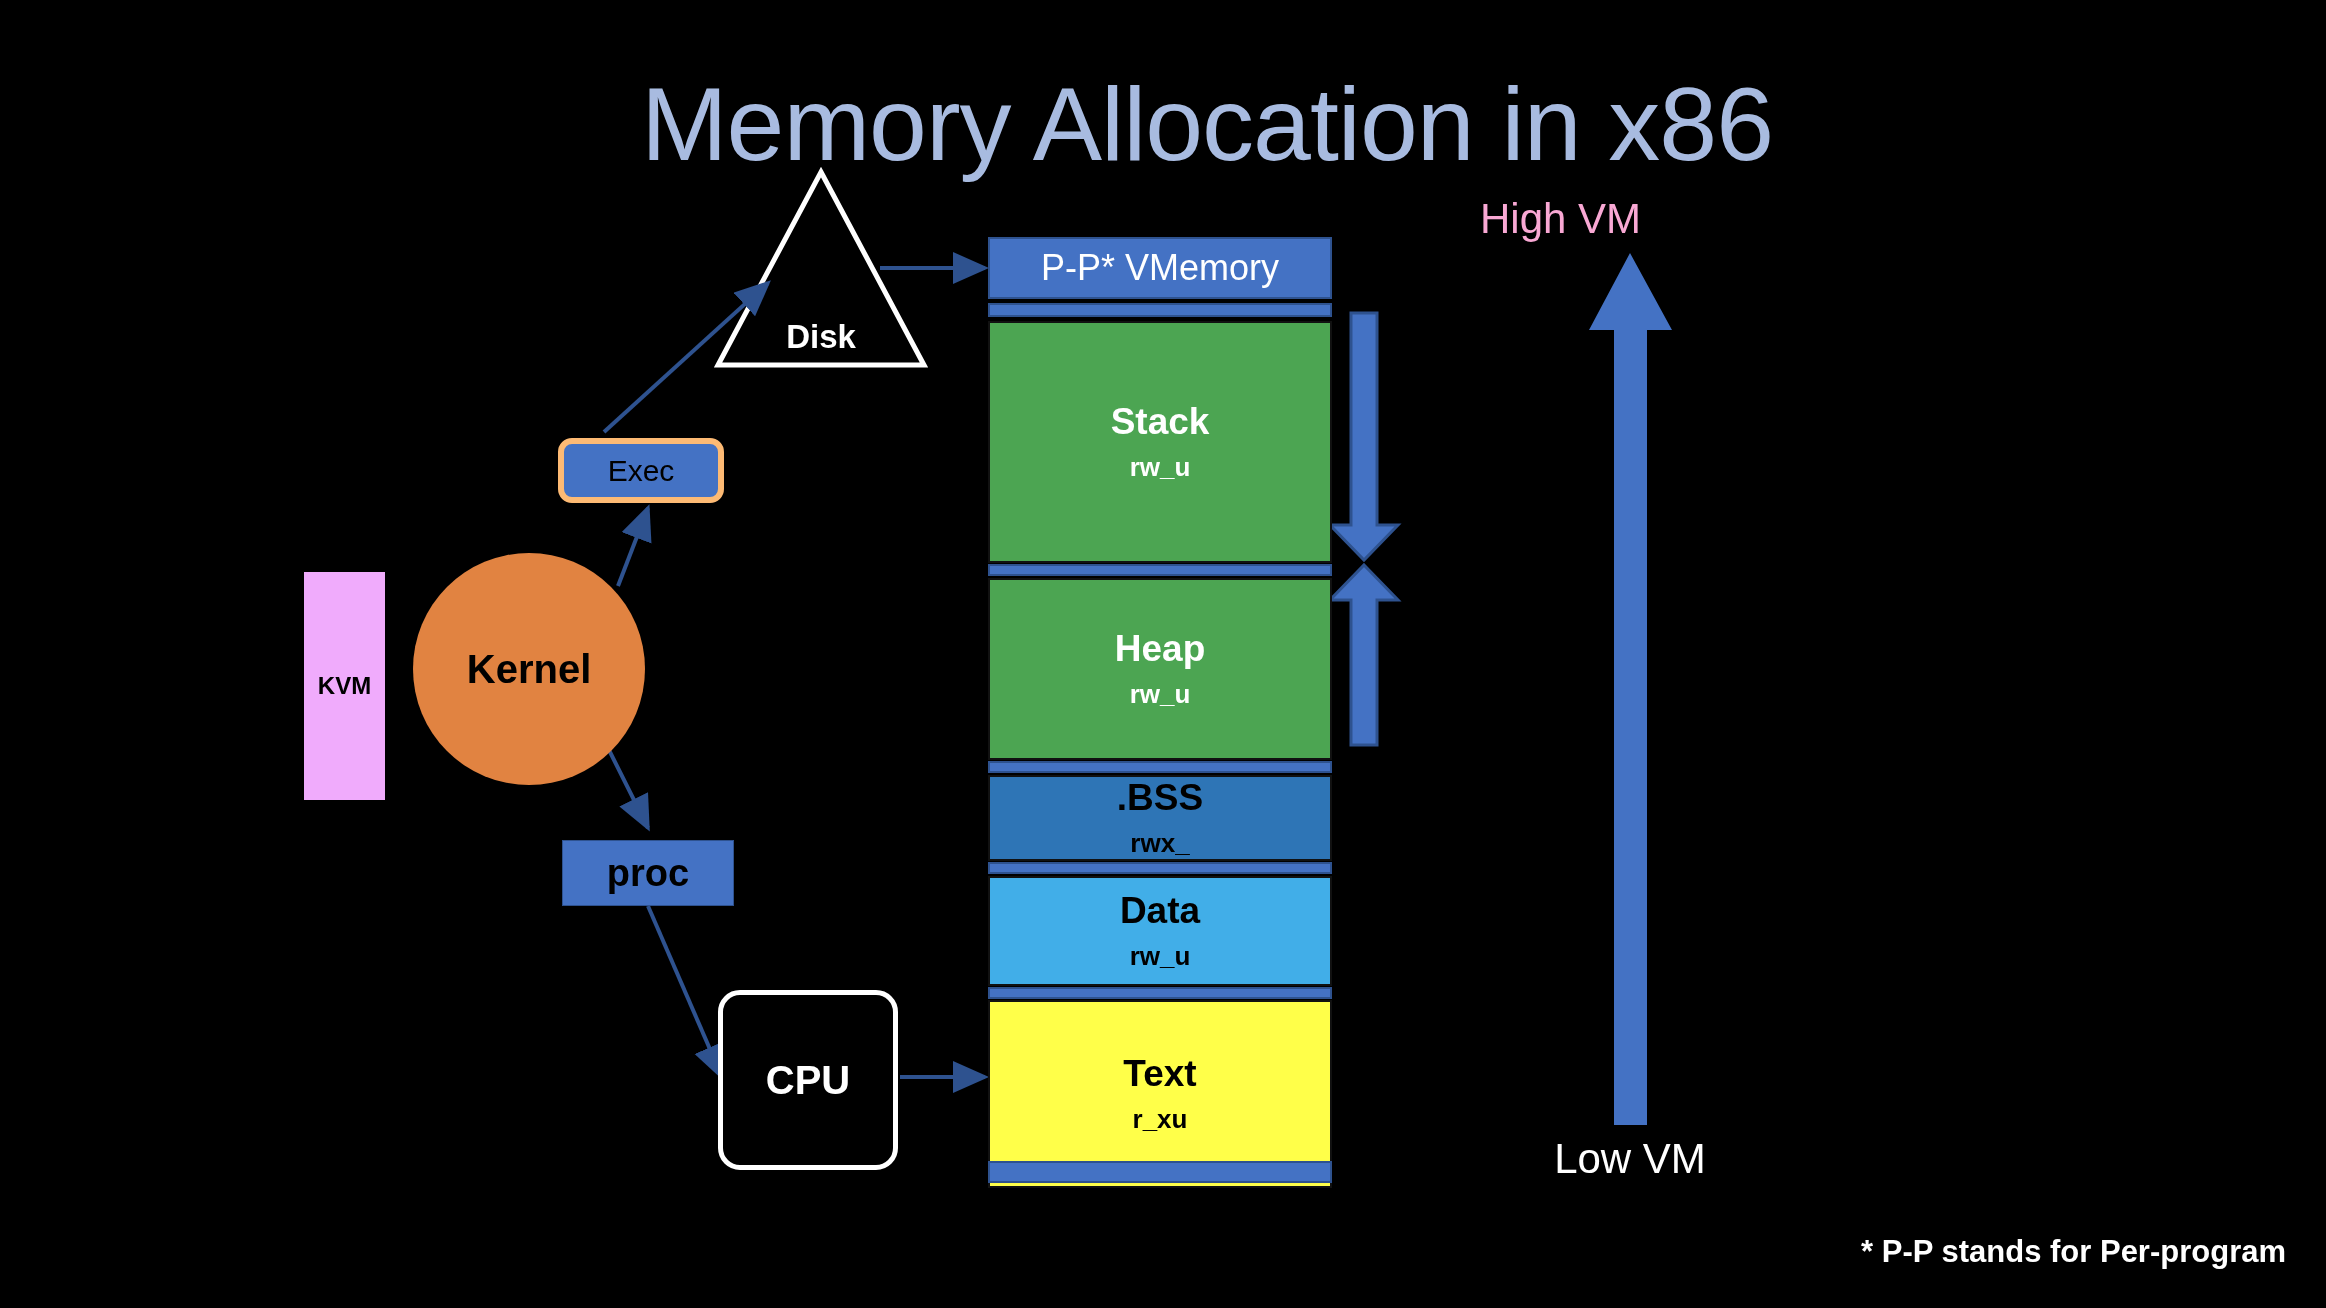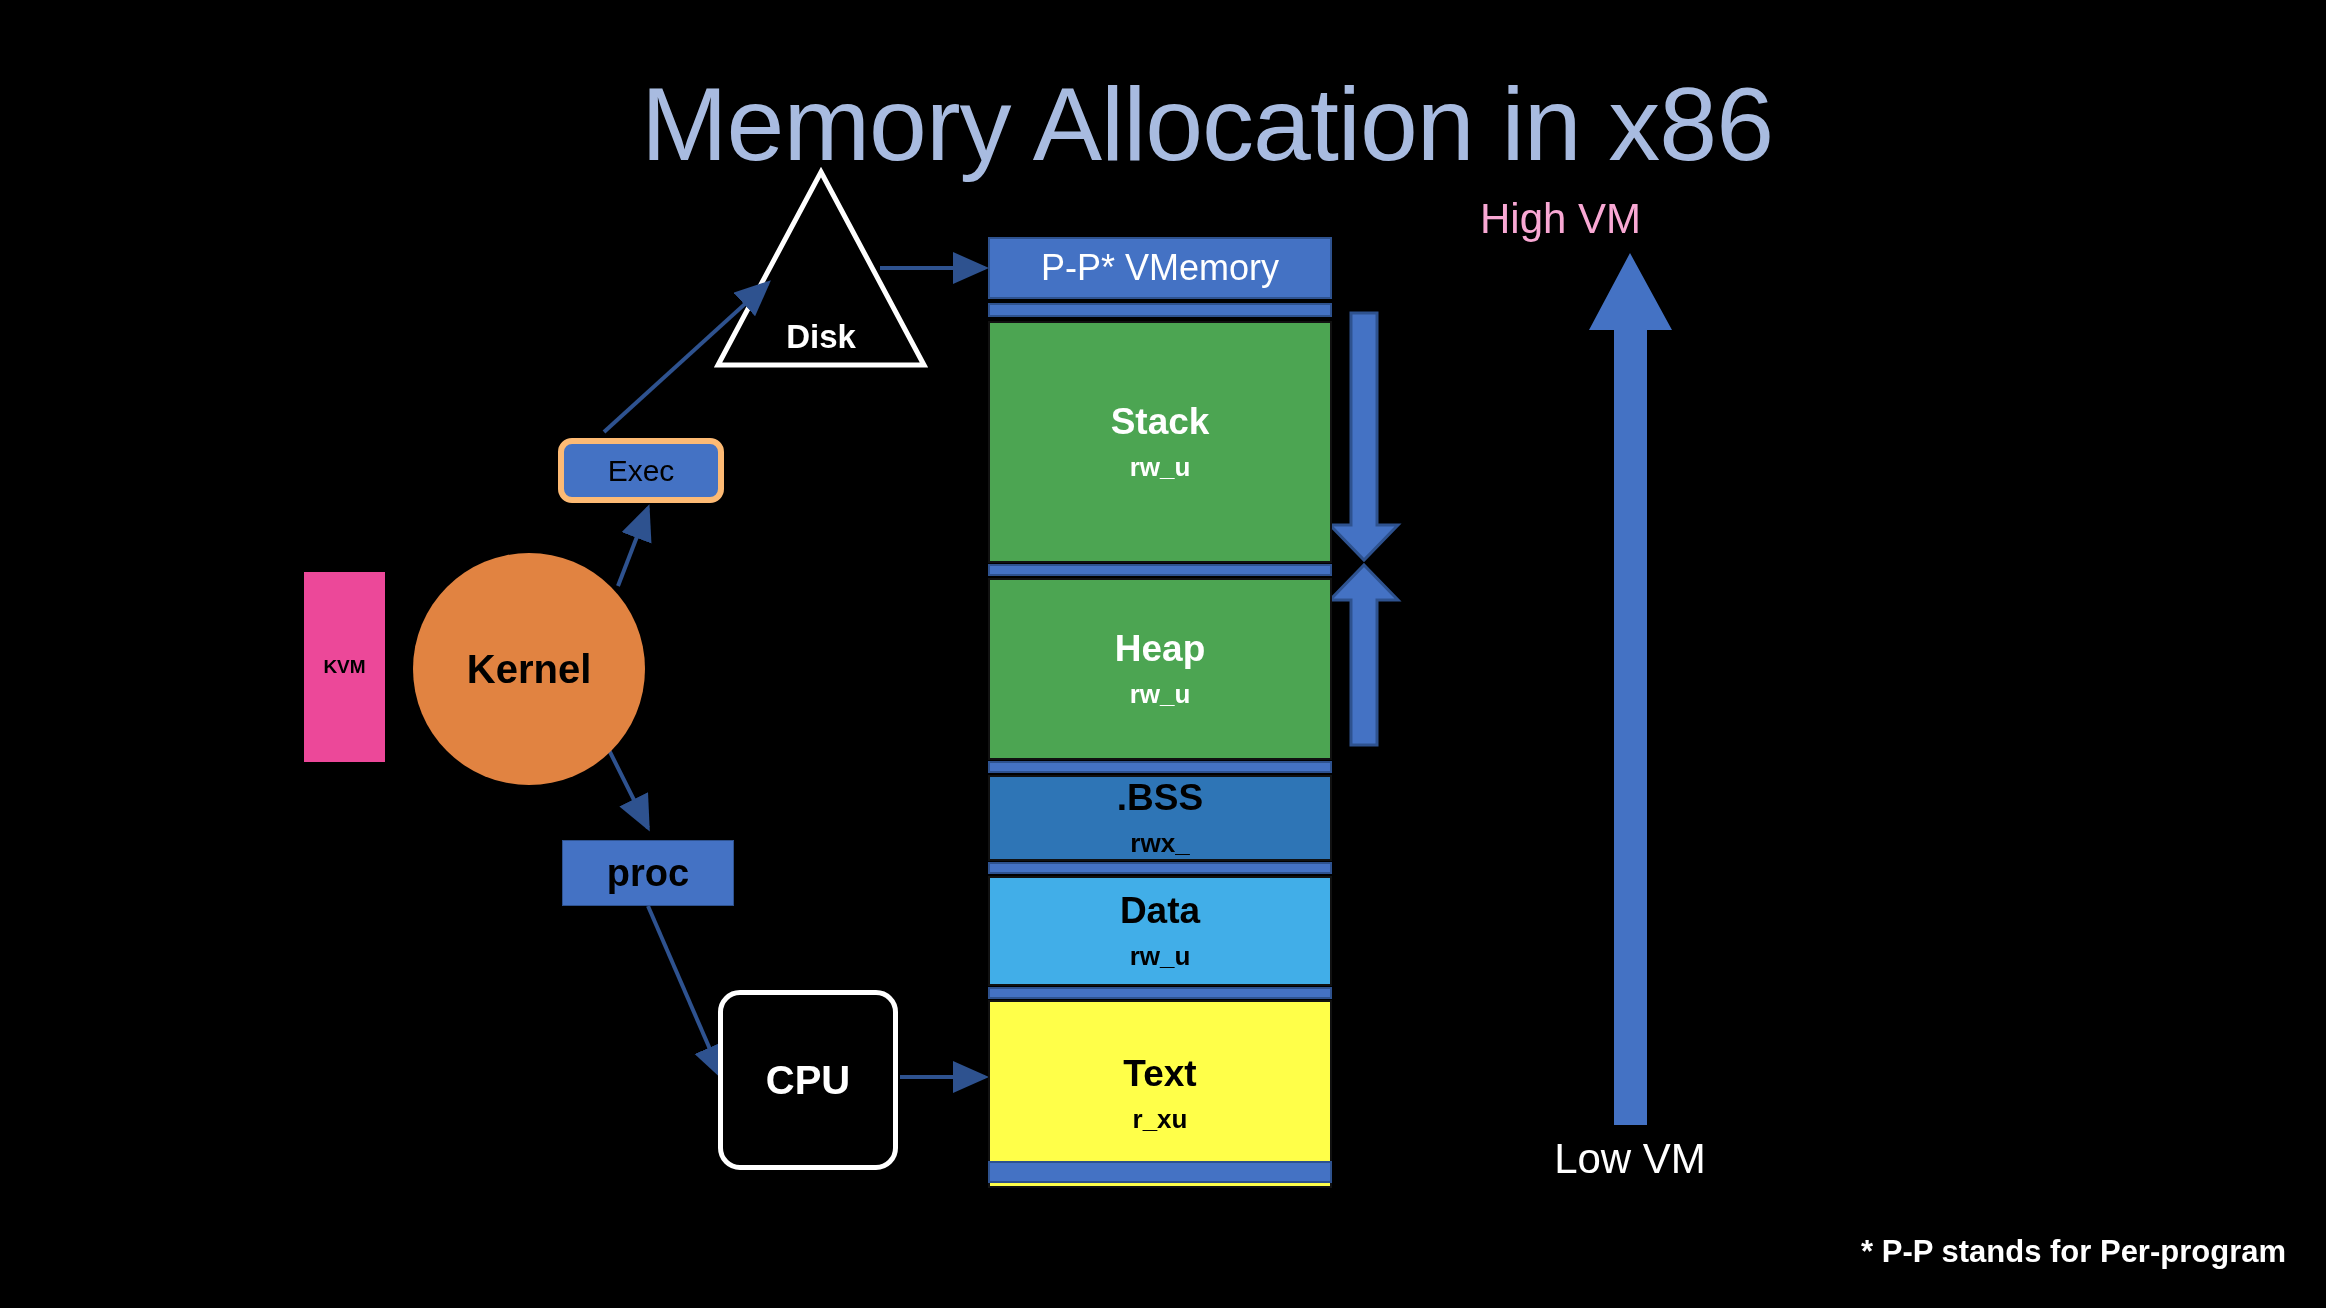--- a/index.html
+++ b/index.html
@@ -112,24 +112,24 @@
     font-size: 40px;
     font-weight: bold;
   }
 
   
   #kvm {
     position: absolute;
     left: 304px;
     top: 572px;
     width: 81px;
-    height: 190px;
-    background: #ec4899;
+    height: 228px;
+    background: #f0abfc;
     color: #000000;
-    font-size: 19px;
+    font-size: 24px;
     font-weight: bold;
   }
 
   
   #exec {
     position: absolute;
     left: 558px;
     top: 438px;
     width: 166px;
     height: 65px;

